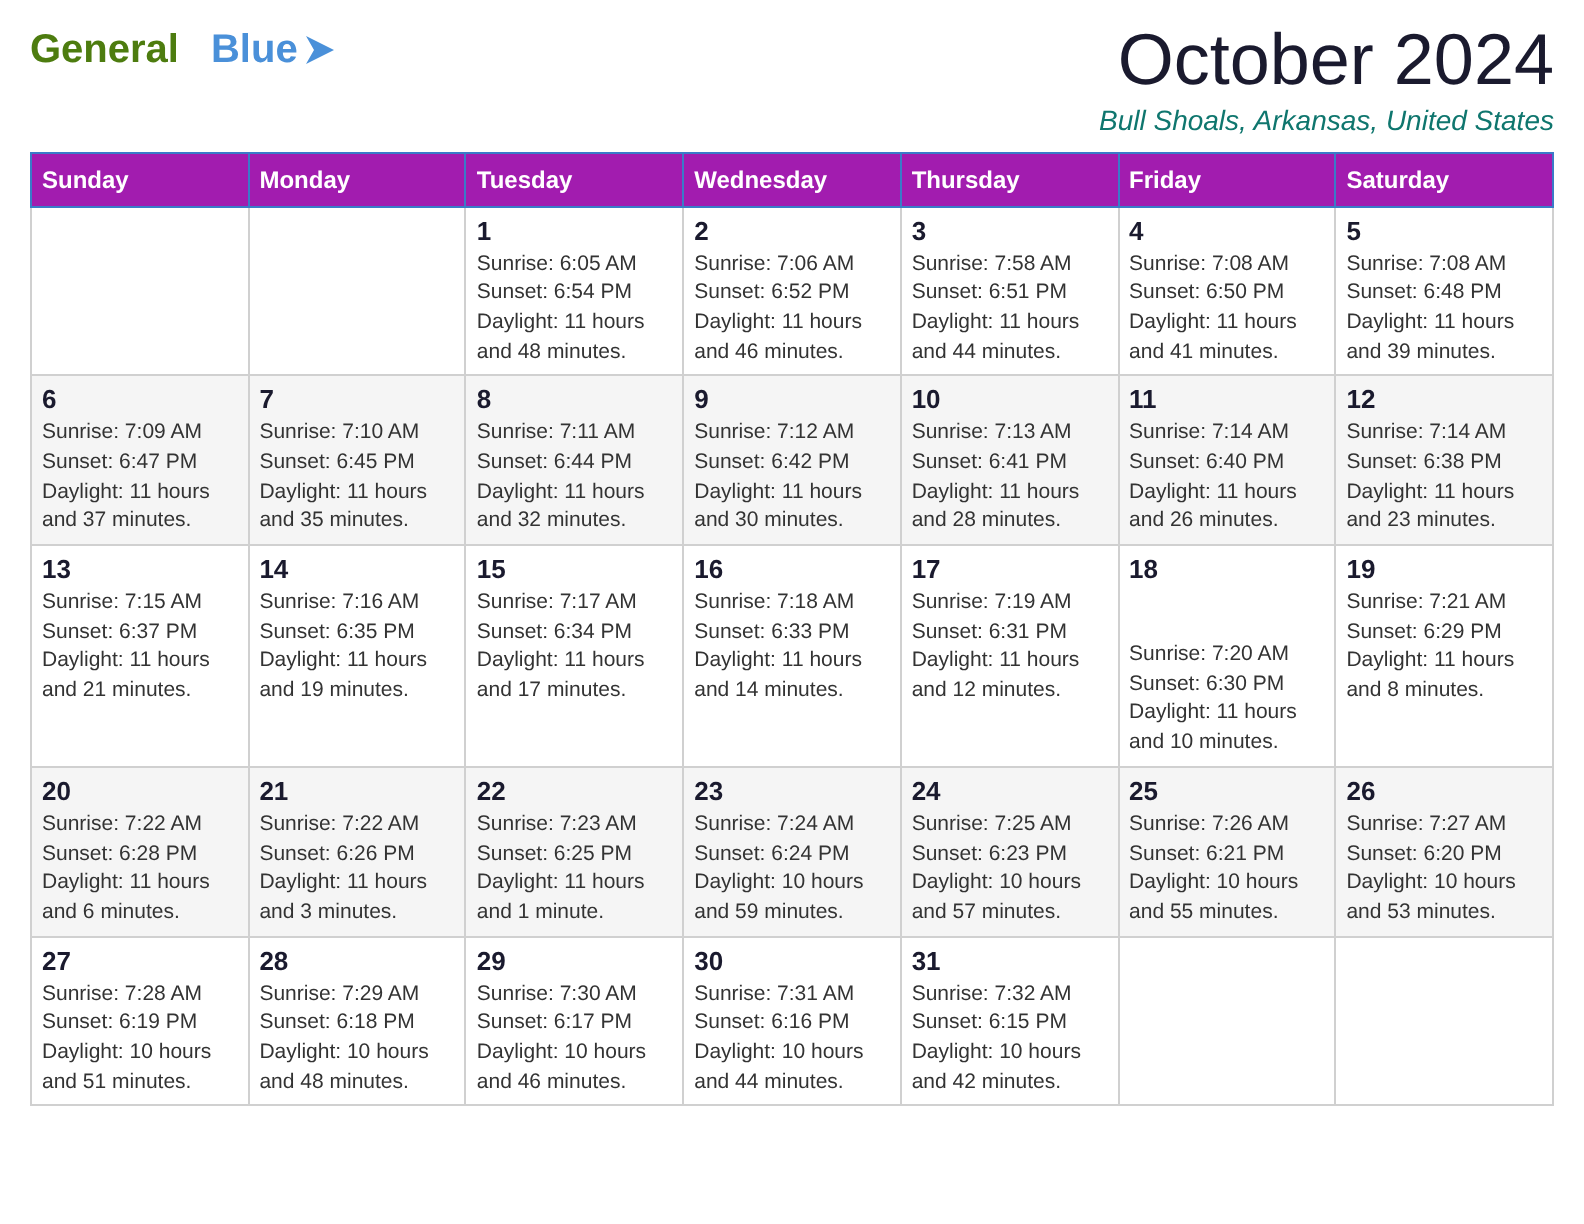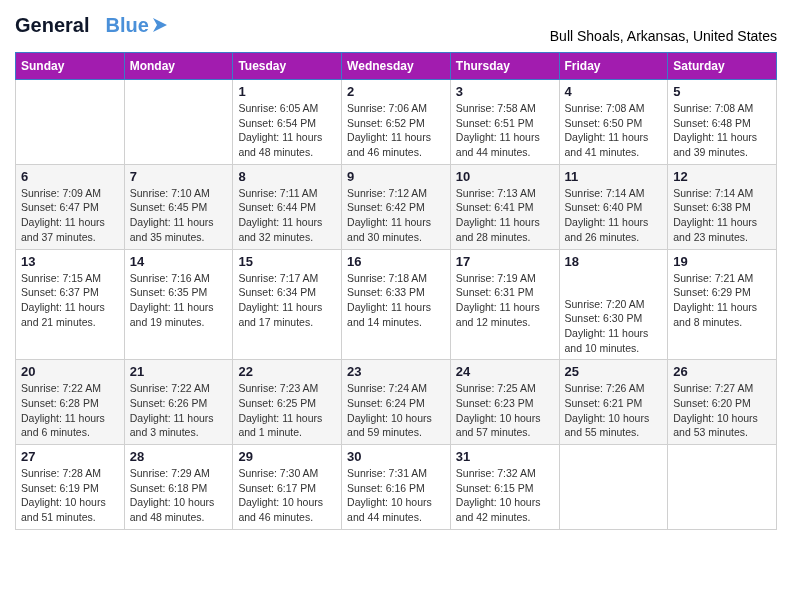--- a/index.html
+++ b/index.html
@@ -18,21 +18,21 @@
     }
     .logo {
       display: flex;
       flex-direction: column;
       align-items: flex-start;
       padding-top: 4px;
     }
     .logo-text {
       font-size: 20px;
       font-weight: bold;
-      color: #0f172a;
+      color: #4d7c0f;
       line-height: 1.1;
     }
     .logo-blue {
       color: #4a90d9;
       margin-left: 16px;
     }
     .logo-line {
       display: flex;
       align-items: center;
     }
@@ -40,22 +40,23 @@
       text-align: right;
     }
     .month-title {
       font-size: 36px;
       font-weight: normal;
       color: #1a1a2e;
       line-height: 1.1;
     }
     .location {
       font-size: 14px;
-      color: #000000;
-      margin-top: 18px;
+      color: #0f766e;
+      margin-top: 2px;
+      font-style: italic;
     }
     table {
       width: 100%;
       border-collapse: collapse;
       font-size: 11px;
     }
     th {
       background-color: #a21caf;
       color: #fff;
       text-align: left;
@@ -97,20 +98,21 @@
   <div class="logo">
     <div class="logo-line">
       <span class="logo-text">General</span>
       <span class="logo-text logo-blue">Blue</span>
       <svg width="22" height="22" viewBox="0 0 22 22">
         <polygon points="4,4 18,11 4,18 8,11" fill="#4a90d9"></polygon>
       </svg>
     </div>
   </div>
   <div class="title-block">
+    <div class="month-title">October 2024</div>
     <div class="location">Bull Shoals, Arkansas, United States</div>
   </div>
 </div>
 
 <table>
   <thead>
     <tr>
     <th>Sunday</th>
         <th>Monday</th>
         <th>Tuesday</th>

